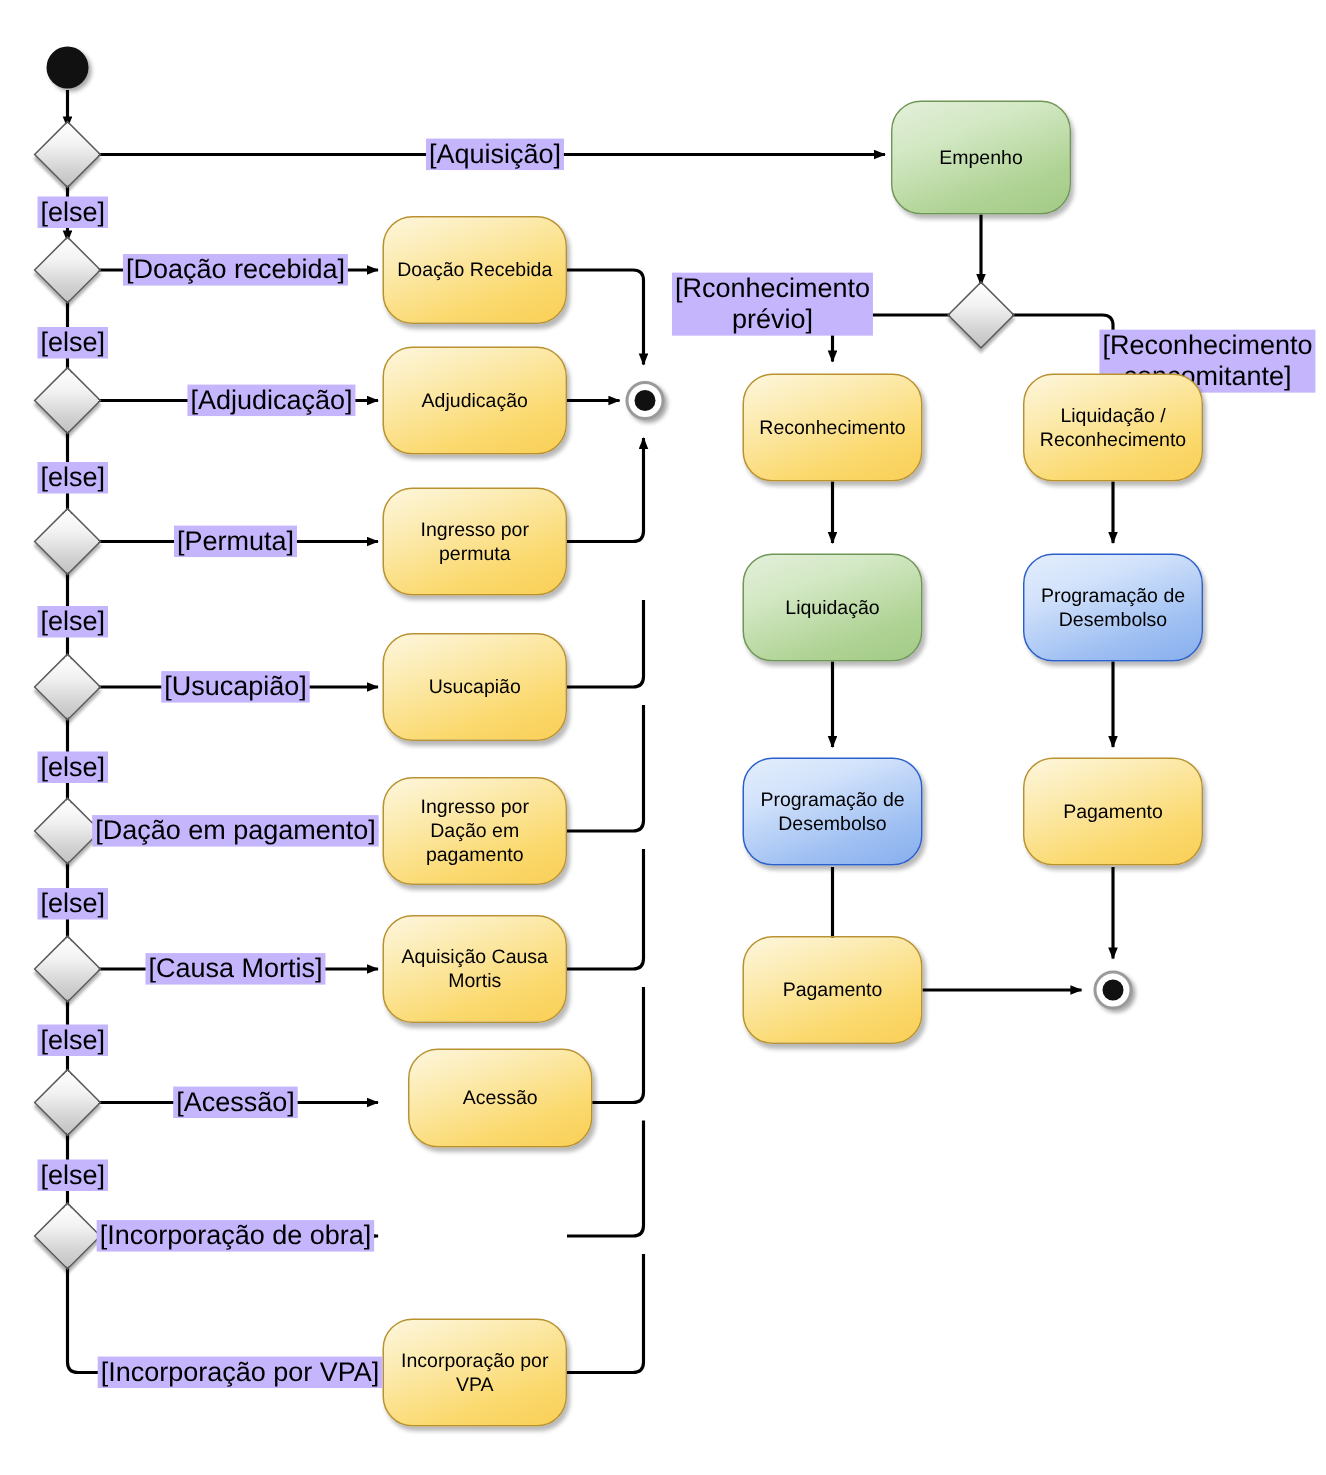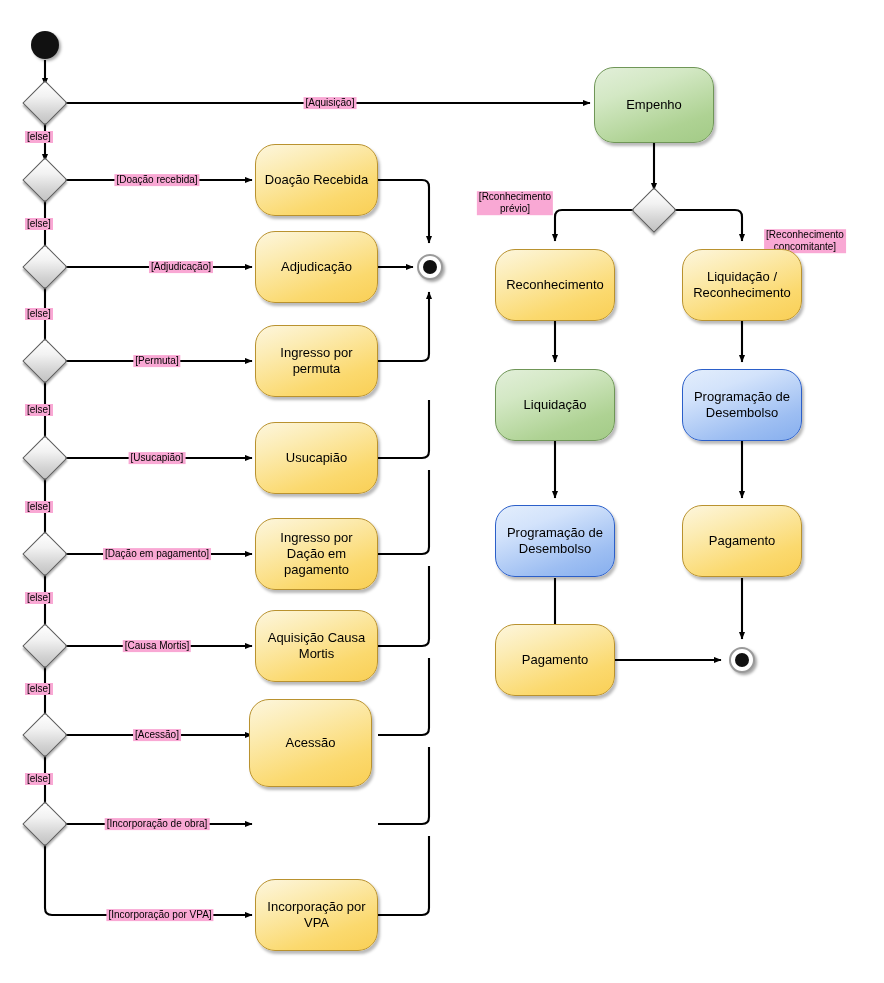--- a/index.html
+++ b/index.html
@@ -64,25 +64,25 @@
   }
   .end-node::after{
     content:"";
     position:absolute;left:4px;top:4px;
     width:14px;height:14px;border-radius:50%;
     background:#111111;
   }
 
   .edge-label{
     position:absolute;
-    font-size:10px;
+    font-size:18px;
     color:#000000;
     line-height:1.18;
     white-space:pre-line;
-    background:#f9a8d4;
+    background:#c4b5fd;
     padding:0 2px;
   }
   .el-center{transform:translate(-50%,-50%);text-align:center;}
 </style>
 </head>
 <body>
 
 <div id="diagram-root">
 
   <svg id="edge-layer" viewBox="0 0 884 983">
@@ -173,21 +173,21 @@
   </div>
   <div class="node node-yellow" style="left:255px;top:518px;width:123px;height:72px;">
     <span class="node-label">Ingresso por
 Dação em
 pagamento</span>
   </div>
   <div class="node node-yellow" style="left:255px;top:610px;width:123px;height:72px;">
     <span class="node-label">Aquisição Causa
 Mortis</span>
   </div>
-  <div class="node node-yellow" style="left:249px;top:699px;width:123px;height:88px;">
+  <div class="node node-yellow" style="left:272px;top:699px;width:123px;height:66px;">
     <span class="node-label">Acessão</span>
   </div>
   <div class="node node-yellow" style="left:255px;top:879px;width:123px;height:72px;">
     <span class="node-label">Incorporação por
 VPA</span>
   </div>
 
   <div class="edge-label el-center" style="left:330px;top:103px;">[Aquisição]</div>
   <div class="edge-label el-center" style="left:157px;top:180px;">[Doação recebida]</div>
   <div class="edge-label el-center" style="left:157px;top:267px;margin-left:24px;">[Adjudicação]</div>

